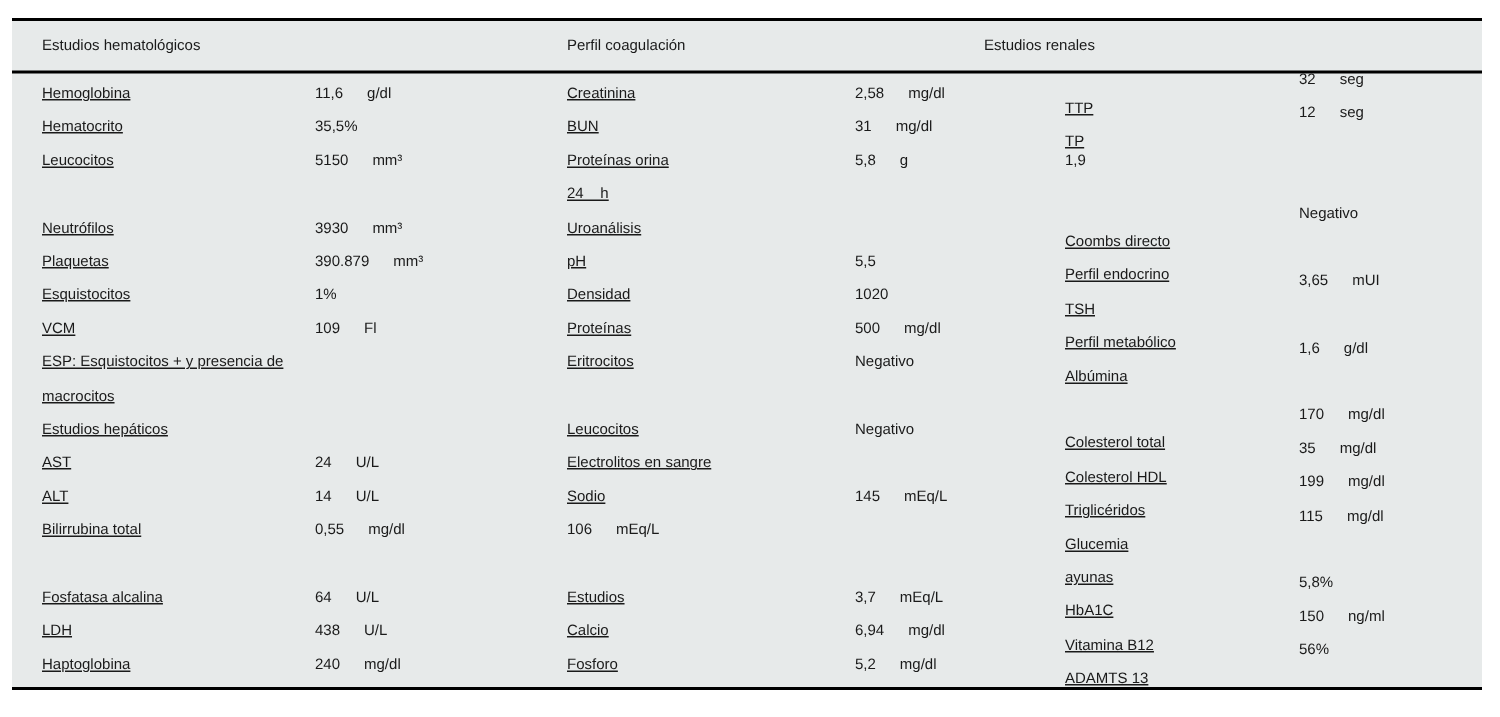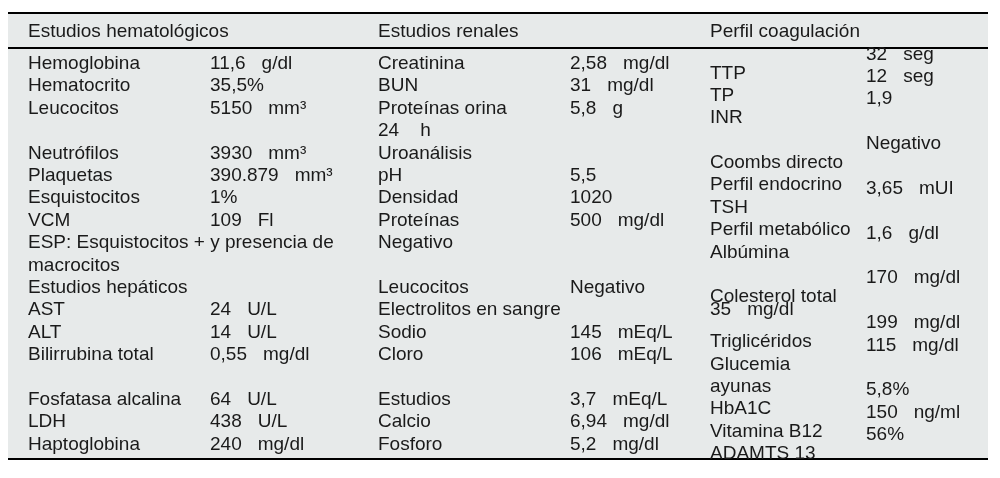--- a/index.html
+++ b/index.html
@@ -17,21 +17,21 @@
   }
   .table-box {
     position: absolute;
     left: 8px;
     top: 12px;
     width: 980px;
     background: #e7eaea;
     border-top: 2px solid #000000;
     border-bottom: 2px solid #000000;
     color: #1a1a1a;
-    font-size: 19px;
+    font-size: 10px;
   }
   .header-row {
     display: flex;
     height: 35px;
     align-items: center;
     padding-left: 20px;
     border-bottom: 2px solid #000000;
   }
   .header-cell { white-space: nowrap; }
   .header-cell.c0 { width: 350px; }
@@ -47,36 +47,36 @@
     align-items: center;
   }
   .cell {
     display: flex;
     white-space: nowrap;
     overflow: visible;
   }
   .cell.c0 { width: 350px; }
   .cell.c1 { width: 332px; }
   .cell.c2 { width: 278px; }
-  .cell .lbl { flex: none; white-space: nowrap; }
+  .cell .lbl { flex: none; white-space: nowrap; text-decoration: underline; }
   .cell.c0 .lbl { width: 182px; }
   .cell.c1 .lbl { width: 192px; }
   .cell.c2 .lbl { width: 156px; margin-top: 19px; }
   .cell .val { flex: none; white-space: nowrap; }
   .cell .unit { flex: none; margin-left: 16px; white-space: nowrap; }
 </style>
 </head>
 <body>
 
 <div class="page">
   <div class="table-box">
     <div class="header-row">
       <div class="header-cell c0">Estudios hematológicos</div>
+      <div class="header-cell c2">Perfil coagulación</div>
       <div class="header-cell c1">Estudios renales</div>
-      <div class="header-cell c2">Perfil coagulación</div>
     </div>
     <div class="table-body" id="table-body">
         <div class="line">
           <div class="cell c0">
             <span class="lbl">Hemoglobina</span>
             <span class="val">11,6</span>
             <span class="unit">g/dl</span>
           </div>
           <div class="cell c1">
             <span class="lbl">Creatinina</span>
@@ -111,21 +111,20 @@
             <span class="lbl">Leucocitos</span>
             <span class="val">5150</span>
             <span class="unit">mm³</span>
           </div>
           <div class="cell c1">
             <span class="lbl">Proteínas orina</span>
             <span class="val">5,8</span>
             <span class="unit">g</span>
           </div>
           <div class="cell c2">
-            <span class="lbl">INR</span>
             <span class="val">1,9</span>
             <span class="unit"></span>
           </div>
         </div>
         <div class="line">
           <div class="cell c0">
             <span class="lbl"></span>
             <span class="val"></span>
             <span class="unit"></span>
           </div>
@@ -208,20 +207,21 @@
             <span class="unit"></span>
           </div>
         </div>
         <div class="line">
           <div class="cell c0">
             <span class="lbl">ESP: Esquistocitos + y presencia de</span>
             <span class="val"></span>
             <span class="unit"></span>
           </div>
           <div class="cell c1">
+            <span class="lbl">Eritrocitos</span>
             <span class="val">Negativo</span>
             <span class="unit"></span>
           </div>
           <div class="cell c2">
             <span class="lbl">Albúmina</span>
             <span class="val">1,6</span>
             <span class="unit">g/dl</span>
           </div>
         </div>
         <div class="line">
@@ -263,20 +263,21 @@
             <span class="lbl">AST</span>
             <span class="val">24</span>
             <span class="unit">U/L</span>
           </div>
           <div class="cell c1">
             <span class="lbl">Electrolitos en sangre</span>
             <span class="val"></span>
             <span class="unit"></span>
           </div>
           <div class="cell c2">
+            <span class="lbl">Colesterol HDL</span>
             <span class="val">35</span>
             <span class="unit">mg/dl</span>
           </div>
         </div>
         <div class="line">
           <div class="cell c0">
             <span class="lbl">ALT</span>
             <span class="val">14</span>
             <span class="unit">U/L</span>
           </div>
@@ -291,21 +292,20 @@
             <span class="unit">mg/dl</span>
           </div>
         </div>
         <div class="line">
           <div class="cell c0">
             <span class="lbl">Bilirrubina total</span>
             <span class="val">0,55</span>
             <span class="unit">mg/dl</span>
           </div>
           <div class="cell c1">
-            <span class="lbl">Cloro</span>
             <span class="val">106</span>
             <span class="unit">mEq/L</span>
           </div>
           <div class="cell c2">
             <span class="lbl">Glucemia</span>
             <span class="val">115</span>
             <span class="unit">mg/dl</span>
           </div>
         </div>
         <div class="line">

